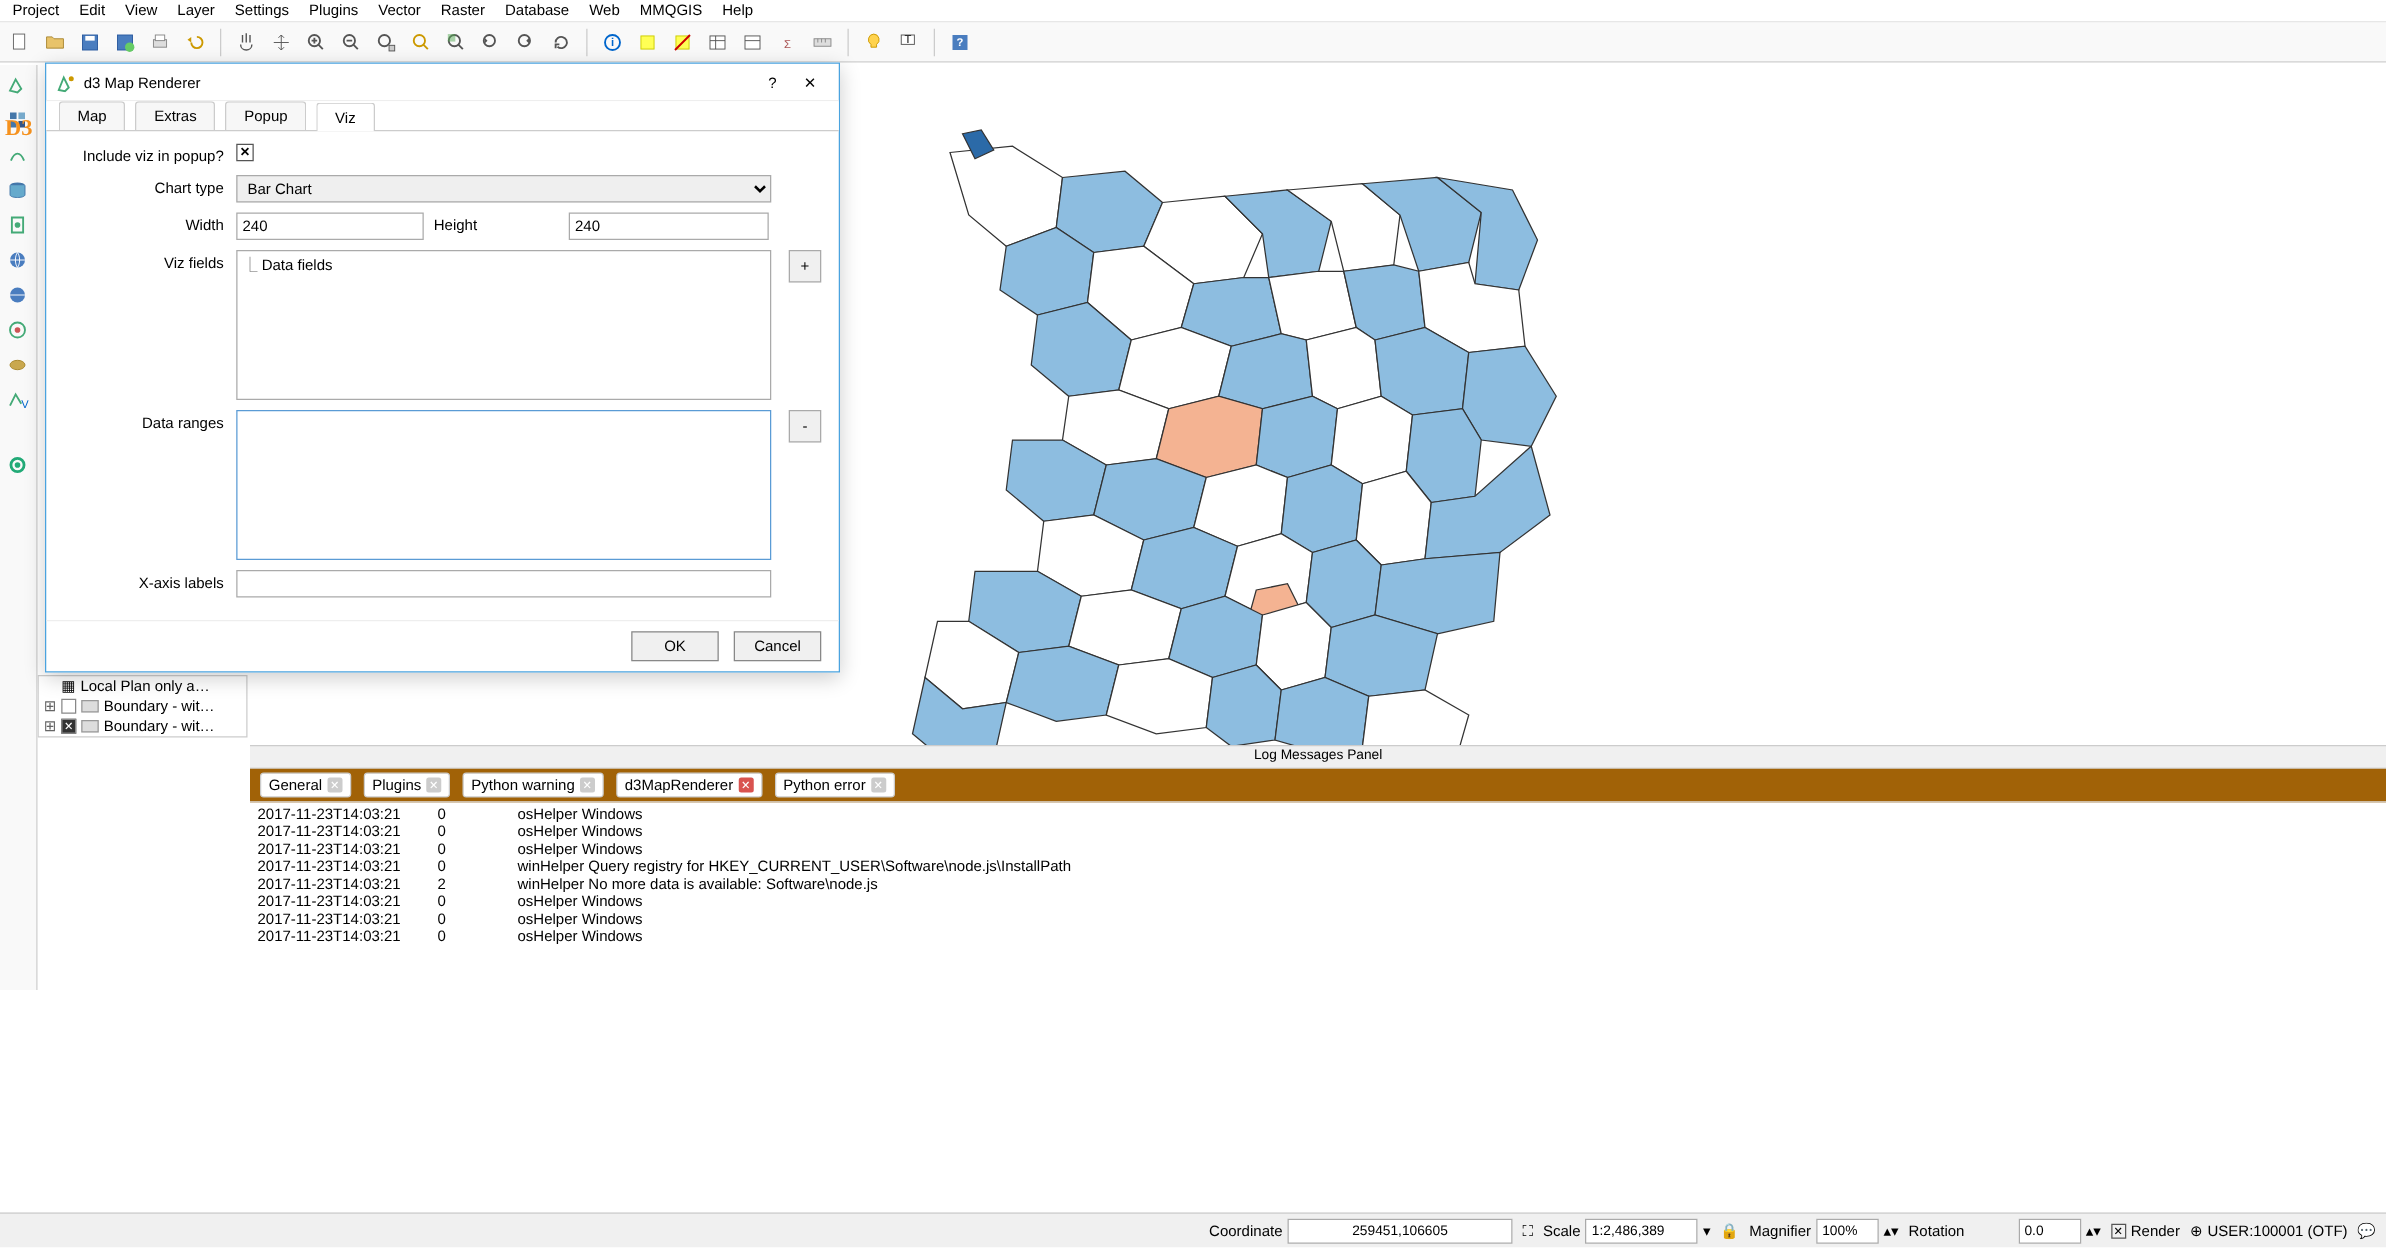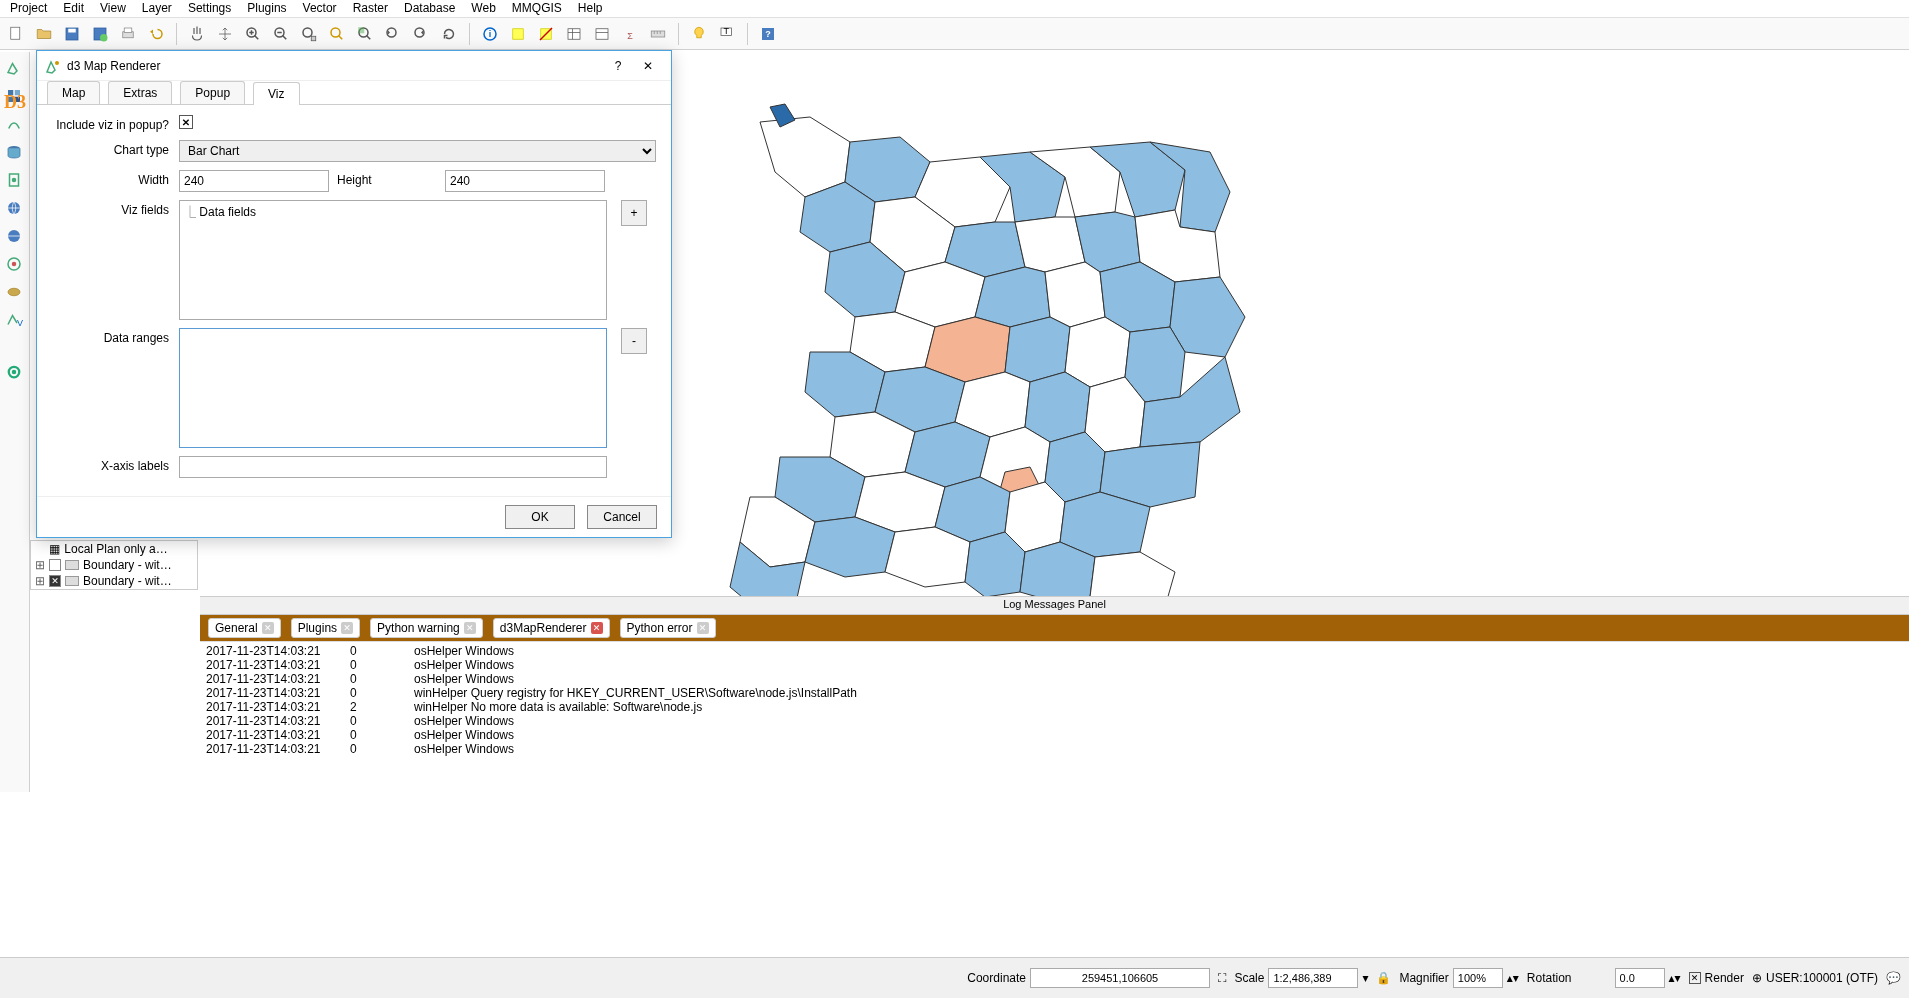--- a/index.html
+++ b/index.html
@@ -36,34 +36,34 @@
 .log-tabs { display: flex; gap: 10px; padding: 3px 8px; background: #a16207; border-bottom: 1px solid #ddd; }
 .log-tab { display: flex; align-items: center; gap: 4px; padding: 2px 6px; border: 1px solid #ccc; border-radius: 3px; background: #fff; }
 .log-tab .close { width: 12px; height: 12px; background: #ccc; color: #fff; font-size: 9px; text-align: center; line-height: 12px; border-radius: 2px; }
 .log-tab.active .close { background: #d9534f; }
 .log-body { overflow: auto; padding: 2px 6px; font-size: 11px; }
 .log-line { display: flex; gap: 24px; }
 .log-line span:first-child { width: 120px; }
 .log-line span:nth-child(2) { width: 40px; }
 
 
-.statusbar { position: absolute; left: 0; right: 0; bottom: 0; height: 41px; background: #f0f0f0; border-top: 1px solid #ccc; display: flex; align-items: center; gap: 8px; padding: 0 8px; justify-content: flex-end; font-size: 11px; }
+.statusbar { position: absolute; left: 0; right: 0; bottom: 0; height: 28px; background: #f0f0f0; border-top: 1px solid #ccc; display: flex; align-items: center; gap: 8px; padding: 0 8px; justify-content: flex-end; font-size: 11px; }
 .statusbar .field { display: flex; align-items: center; gap: 4px; }
 .statusbar input { height: 20px; border: 1px solid #aaa; padding: 0 4px; font-size: 11px; }
 
 
 .dialog { position: absolute; left: 36px; top: 50px; width: 636px; background: #fff; border: 1px solid #4aa3df; box-shadow: 0 4px 16px rgba(0,0,0,0.2); }
 .dialog .titlebar { height: 30px; display: flex; align-items: center; padding: 0 8px; border-bottom: 1px solid #eee; }
 .dialog .titlebar .dlg-icon { width: 16px; height: 16px; margin-right: 6px; }
 .dialog .titlebar .spacer { flex: 1; }
 .dialog .titlebar .tbtn { width: 30px; text-align: center; cursor: default; }
 .dialog .tabs { display: flex; border-bottom: 1px solid #ccc; padding-left: 10px; background: #fff; }
 .dialog .tabs .tab { padding: 4px 14px; border: 1px solid #ccc; border-bottom: none; background: #f7f7f7; margin-right: 8px; border-top-left-radius: 3px; border-top-right-radius: 3px; }
 .dialog .tabs .tab.active { background: #fff; position: relative; top: 1px; }
-.dialog .form { padding: 10px 2px; }
+.dialog .form { padding: 10px 12px; }
 .form-row { display: flex; align-items: flex-start; margin-bottom: 8px; }
 .form-row label { width: 140px; text-align: right; padding-right: 10px; padding-top: 3px; }
 .form-row .ctrl { flex: 1; display: flex; gap: 8px; align-items: flex-start; }
 .form-row input[type=text], .form-row select { height: 22px; border: 1px solid #aaa; padding: 0 4px; }
 .chk-x { width: 14px; height: 14px; border: 1px solid #555; display: flex; align-items: center; justify-content: center; font-weight: bold; font-size: 10px; }
 .listbox { border: 1px solid #aaa; height: 120px; width: 428px; padding: 4px; }
 .sidebtn { width: 26px; height: 26px; border: 1px solid #aaa; background: #f0f0f0; display: flex; align-items: center; justify-content: center; margin-left: 6px; }
 .dialog .buttons { display: flex; justify-content: flex-end; gap: 12px; padding: 8px 14px; border-top: 1px solid #eee; }
 .dialog .buttons button { width: 70px; height: 24px; border: 1px solid #888; background: #f0f0f0; }
 
@@ -515,21 +515,21 @@
   <div class="form">
     <div class="form-row">
       <label>Include viz in popup?</label>
       <div class="ctrl">
           <div class="chk-x">✕</div>
         </div>
     </div>
     <div class="form-row">
       <label>Chart type</label>
       <div class="ctrl">
-          <select style="width:477px"><option>Bar Chart</option></select>
+          <select style="width:428px"><option>Bar Chart</option></select>
         </div>
     </div>
     <div class="form-row">
       <label>Width</label>
       <div class="ctrl">
         <input type="text" style="width: 150px;" value="240">
         <label style="width:100px;text-align:left;padding-right:10px;padding-top:3px">Height</label>
         <input type="text" style="width: 160px;" value="240">
       </div>
     </div>

